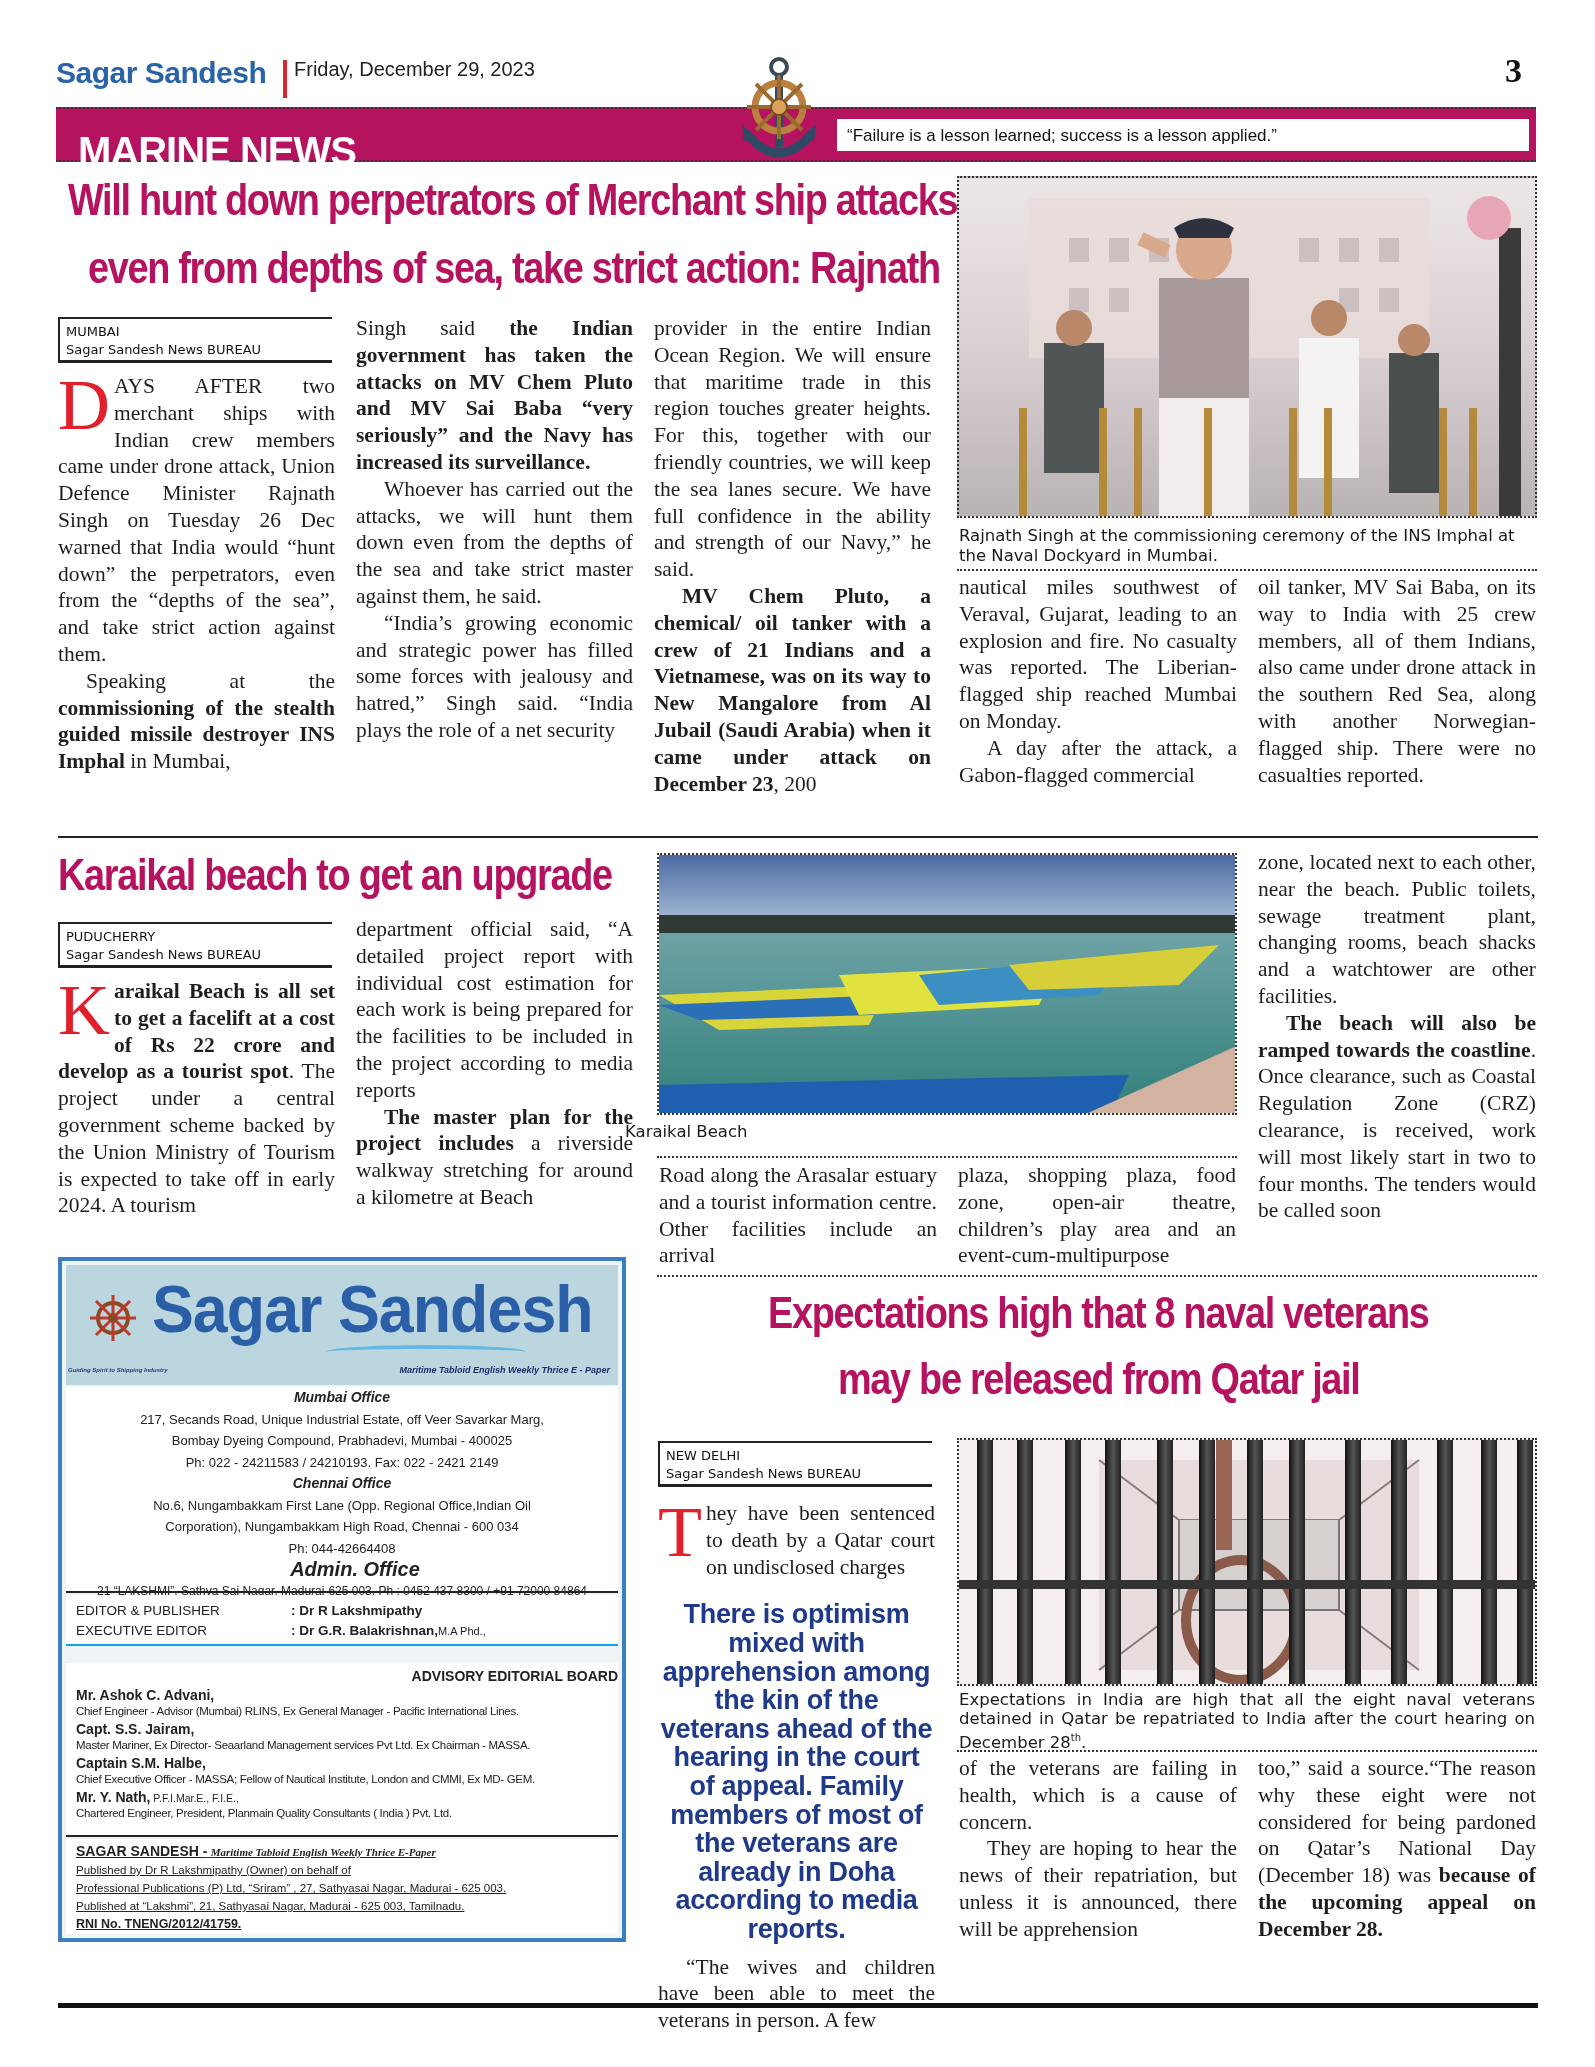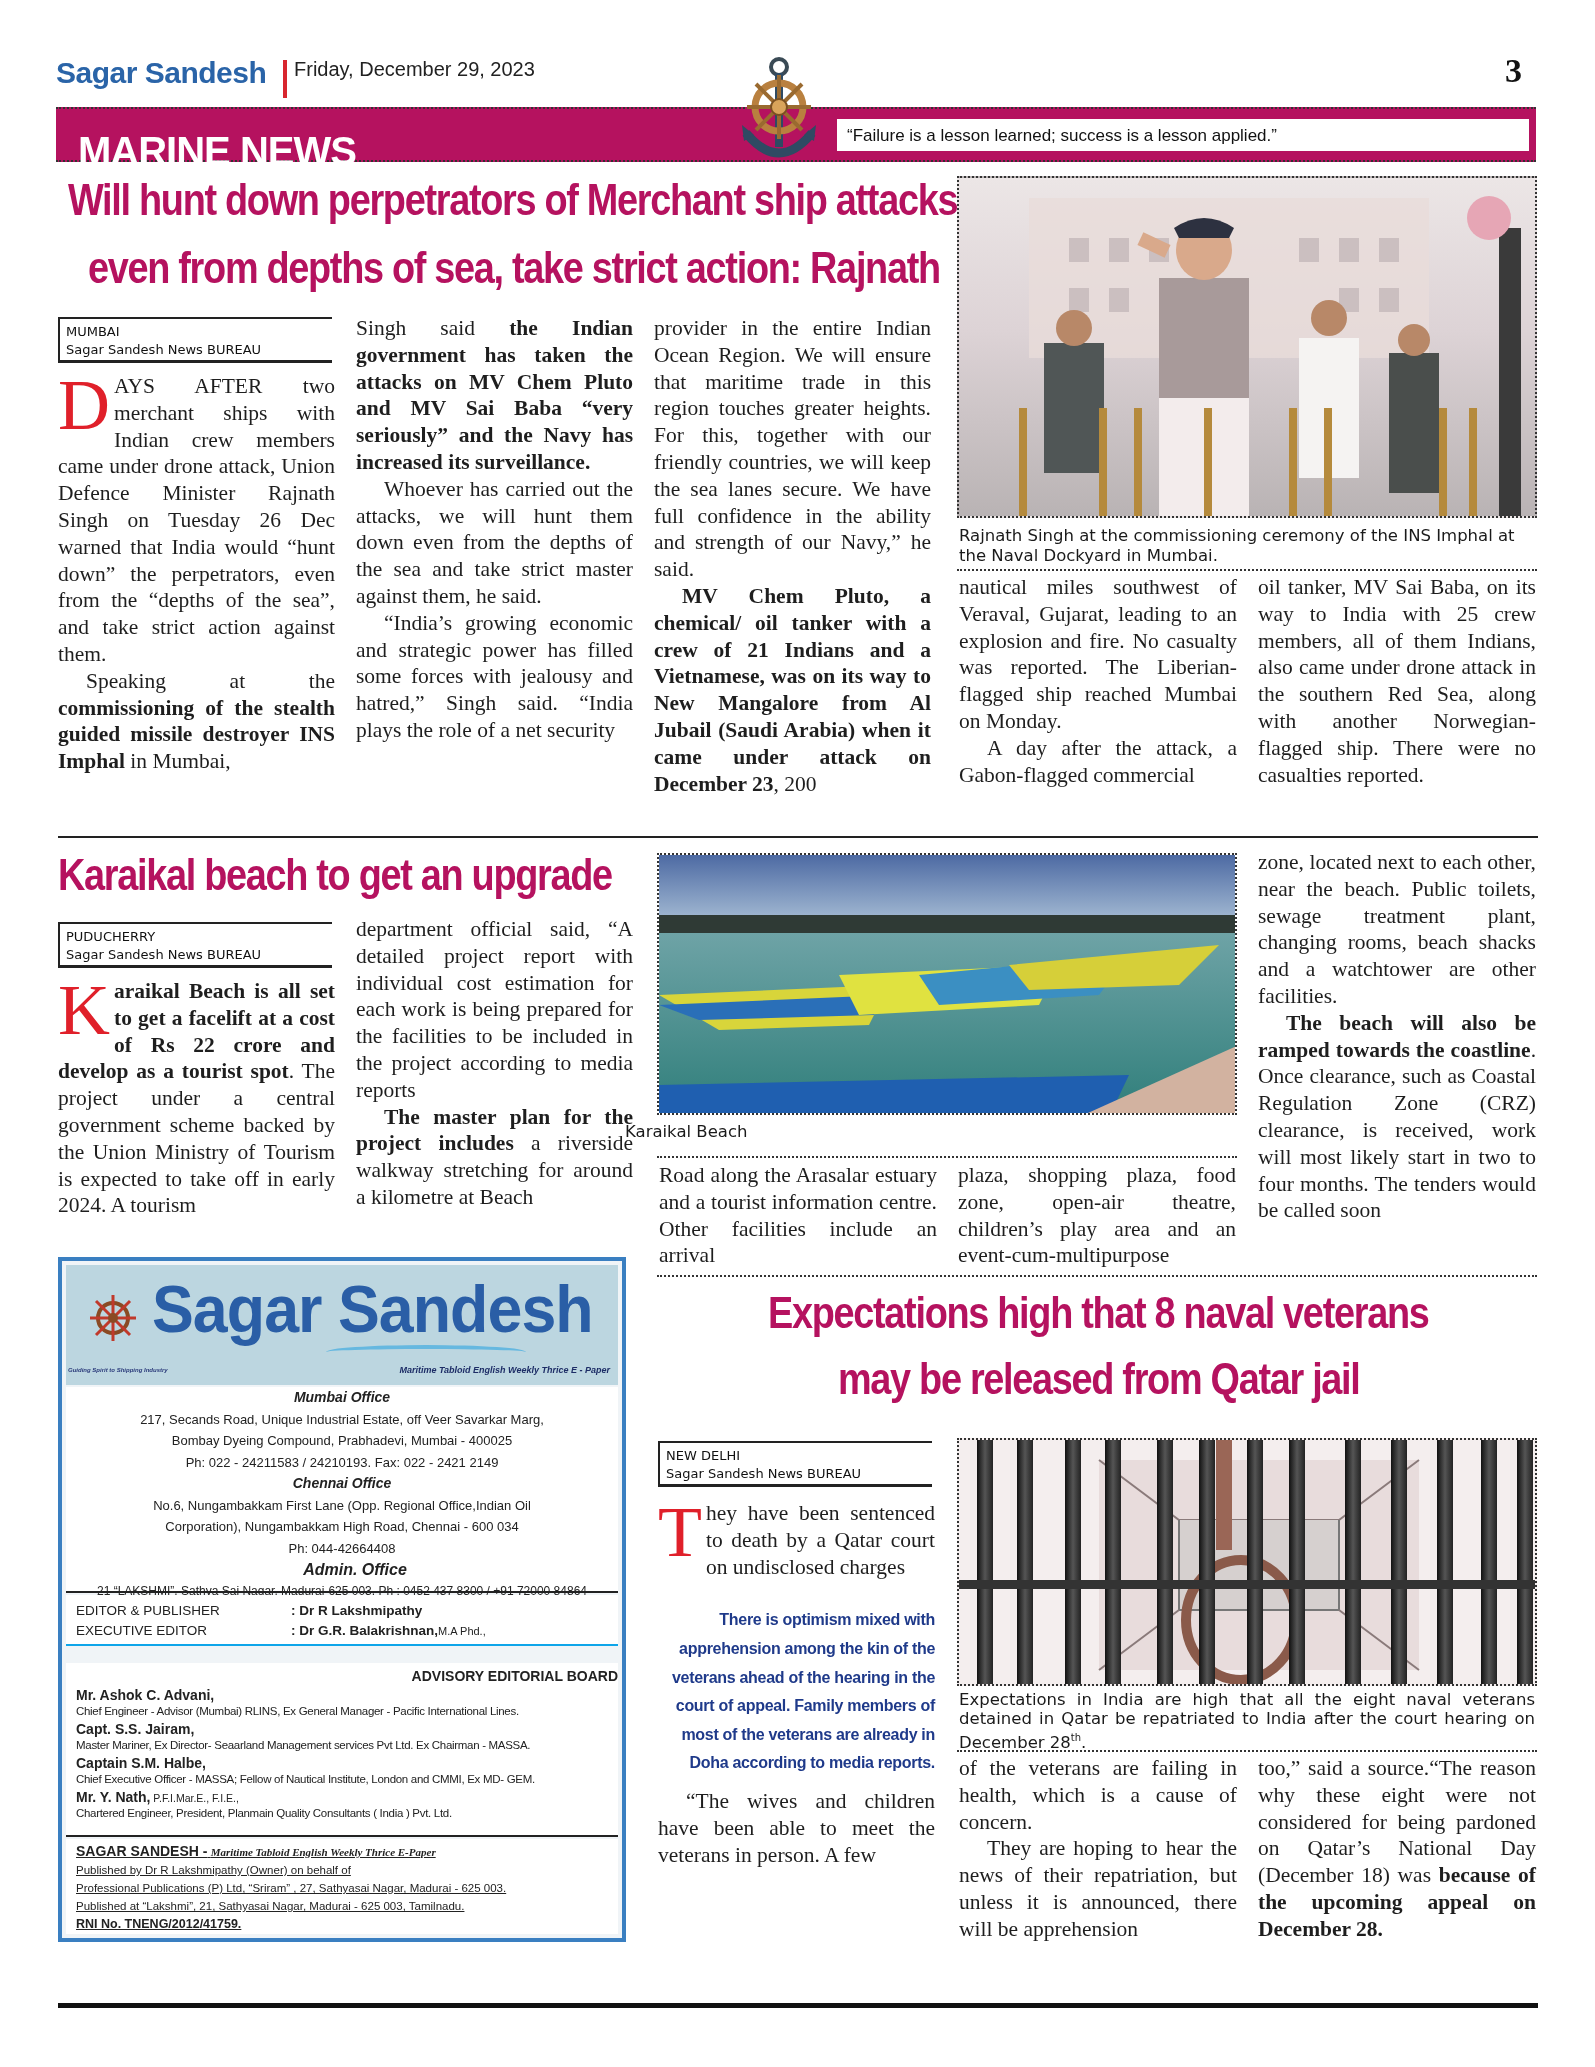--- a/index.html
+++ b/index.html
@@ -213,21 +213,21 @@
 
   <div class="abs" style="left:4px;top:126px;width:552px;height:206px;background:#fff;border-bottom:2px solid #222;text-align:center;font-family:'Liberation Sans',sans-serif;font-size:13px;line-height:21.5px;color:#222;" id="offices">
       <div style="font-weight: bold; font-style: italic; font-size: 14px;">Mumbai Office</div>
       <div>217, Secands Road, Unique Industrial Estate, off  Veer Savarkar Marg,</div>
       <div>Bombay Dyeing Compound, Prabhadevi, Mumbai - 400025</div>
       <div>Ph: 022 - 24211583 / 24210193. Fax: 022 - 2421 2149</div>
       <div style="font-weight: bold; font-style: italic; font-size: 14px;">Chennai Office</div>
       <div>No.6, Nungambakkam First Lane (Opp. Regional Office,Indian Oil</div>
       <div>Corporation), Nungambakkam High Road, Chennai - 600 034</div>
       <div>Ph: 044-42664408</div>
-      <div style="font-weight: bold; font-style: italic; font-size: 16px; padding-left: 26px;">Admin. Office</div>
+      <div style="font-weight: bold; font-style: italic; font-size: 20px; padding-left: 26px;">Admin. Office</div>
       <div style="font-size: 12px;">21 “LAKSHMI”, Sathya Sai Nagar, Madurai-625 003. Ph : 0452 437 8300 / +91 72000 84864</div>
     </div>
 
   <div class="abs" style="left:4px;top:334px;width:552px;height:51px;background:#fff;border-bottom:2px solid #0ea5e9;font-family:'Liberation Sans',sans-serif;font-size:13.5px;line-height:20px;color:#222;padding:6px 0 0 10px;" id="editors">
       <div style="display: flex;">
         <span style="width:215px;">EDITOR &amp; PUBLISHER</span>
         <b>: Dr R Lakshmipathy</b>
         <span style="font-size:11px;"></span>
       </div>
       <div style="display: flex;">
@@ -275,21 +275,21 @@
   <div class="abs headline" style="left:838px;top:74px;font-size:44px;transform:scaleX(0.86);transform-origin:left top;">may be released from Qatar jail</div>
 
   <div class="abs dateline" style="left:658px;top:161px;width:274px;height:46px;">
     <div>NEW DELHI</div>
     <div>Sagar Sandesh News BUREAU</div>
   </div>
 
   <div class="col serif" style="left:658px;top:220px;width:277px;">
     <span class="dropcap">T</span>
     <p>hey have been sentenced to death by a Qatar court on undisclosed charges</p>
-    <div style="margin-top:26px;font-family:'Liberation Sans',sans-serif;font-weight:bold;font-size:16px;line-height:28.6px;color:#1f3a8a;text-align:right;letter-spacing:-0.3px;">There is optimism mixed with apprehension among the kin of the veterans ahead of the hearing in the court of appeal. Family members of most of the veterans are already in Doha according to media reports.</div>
+    <div style="margin-top:20px;font-family:'Liberation Sans',sans-serif;font-weight:bold;font-size:27px;line-height:28.6px;color:#1f3a8a;text-align:center;letter-spacing:-0.3px;">There is optimism mixed with apprehension among the kin of the veterans ahead of the hearing in the court of appeal. Family members of most of the veterans are already in Doha according to media reports.</div>
     <p class="indent" style="margin-top:10px;">“The wives and children have been able to meet the veterans in person. A few</p>
   </div>
 
   <div class="abs photo" style="left:957px;top:158px;width:580px;height:248px;background:#f4eeee;">
     <svg width="580" height="248" viewBox="0 0 580 248">
       <defs>
         <linearGradient id="bar" x1="0" y1="0" x2="1" y2="0">
             <stop offset="0" stop-color="#111"></stop>
             <stop offset="0.5" stop-color="#555"></stop>
             <stop offset="1" stop-color="#222"></stop>

